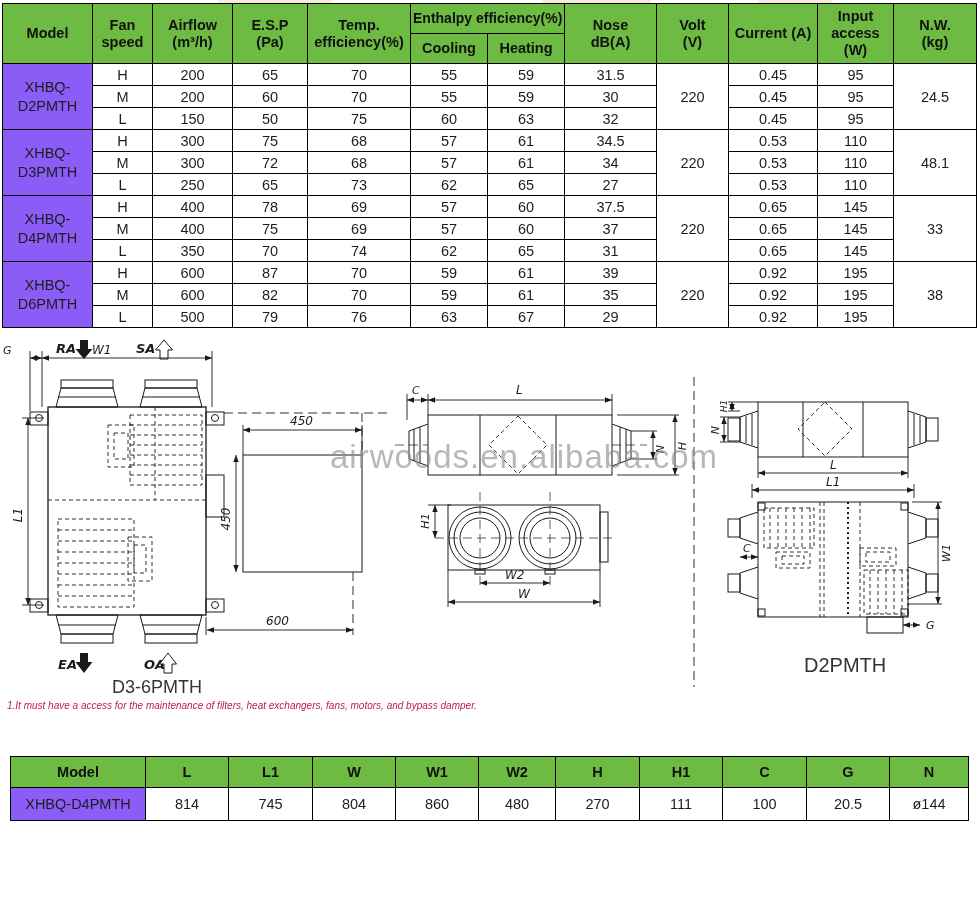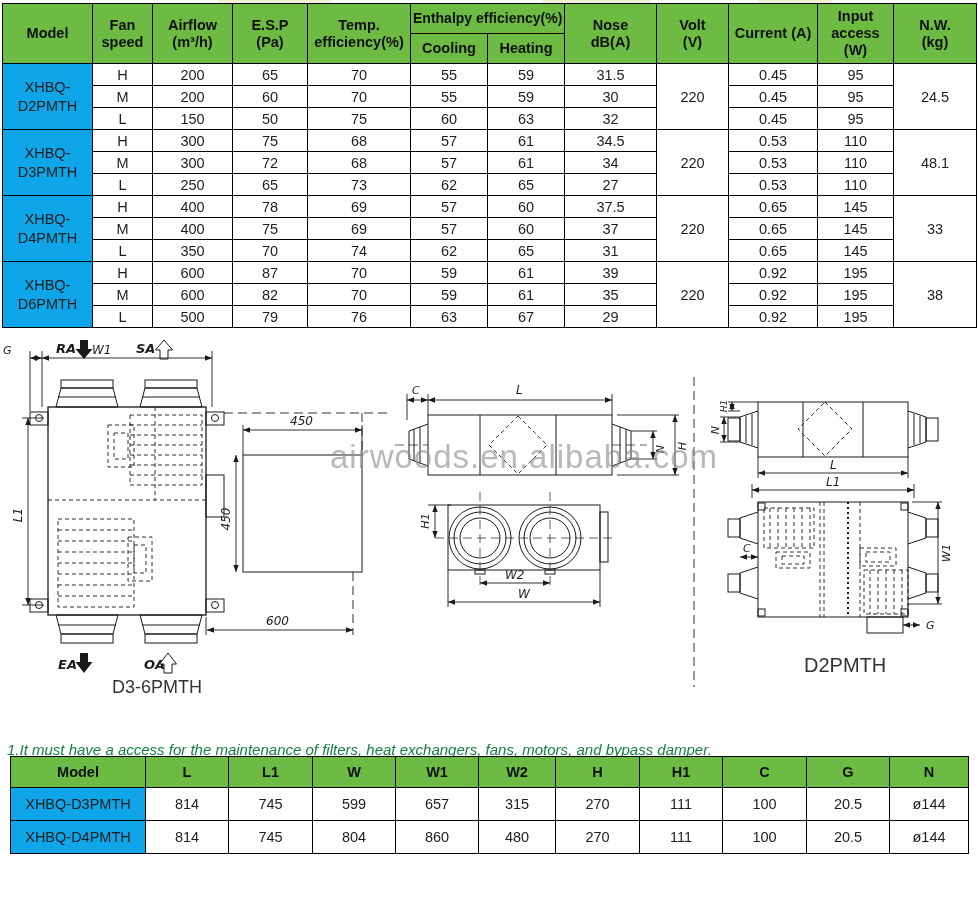--- a/index.html
+++ b/index.html
@@ -4,33 +4,33 @@
 <style>
   html,body{margin:0;padding:0;background:#fff;}
   #page{position:relative;width:978px;height:924px;background:#fff;overflow:hidden;
         font-family:"Liberation Sans",sans-serif;}
 
   
   table{border-collapse:collapse;table-layout:fixed;}
   th,td{border:1px solid #000;text-align:center;vertical-align:middle;padding:0 2px;}
   th{background:#6dbb43;color:#111;font-weight:bold;font-size:14.5px;white-space:pre-line;line-height:1.15;}
   td{font-size:14.5px;color:#1d1d1d;}
-  td.model{background:#0ea5e9;white-space:pre-line;line-height:1.25;}
+  td.model{background:#8b5cf6;white-space:pre-line;line-height:1.25;}
 
   #top-table{position:absolute;left:2px;top:3px;width:974px;}
   #top-table thead tr{height:30px;}
   #top-table tbody tr{height:22px;}
   #top-table th.nowrap{white-space:nowrap;font-size:14px;}
 
   #bottom-table{position:absolute;left:10px;top:756px;width:958px;}
   #bottom-table thead tr{height:31px;}
   #bottom-table tbody tr{height:33px;}
 
   
-  #notes{position:absolute;left:7px;top:694px;font-style:italic;font-size:15px;color:#15803d;line-height:23px;margin-top:44px;}
+  #notes{position:absolute;left:7px;top:694px;font-style:italic;font-size:10px;color:#be185d;line-height:23px;}
 
   
   .diag{position:absolute;}
   svg line,svg path,svg rect,svg polygon,svg polyline,svg circle{stroke:#1a1a1a;fill:none;stroke-width:1;}
   svg .d1{stroke-dasharray:4,3;stroke-width:.9;}
   svg .d2{stroke-dasharray:9,5;stroke-width:.9;}
   svg .thin{stroke-width:.7;}
   svg .dim{stroke-width:.9;}
   svg .fb{fill:#1a1a1a;stroke:none;}
   svg .fw{fill:#fff;stroke:#1a1a1a;}
@@ -537,33 +537,20 @@
           <th>W2</th>
           <th>H</th>
           <th>H1</th>
           <th>C</th>
           <th>G</th>
           <th>N</th>
         </tr>
       </thead>
     <tbody>
         <tr>
-          <td class="model">XHBQ-D3PMTH</td>
-          <td>814</td>
-          <td>745</td>
-          <td>599</td>
-          <td>657</td>
-          <td>315</td>
-          <td>270</td>
-          <td>111</td>
-          <td>100</td>
-          <td>20.5</td>
-          <td>ø144</td>
-        </tr>
-        <tr>
           <td class="model">XHBQ-D4PMTH</td>
           <td>814</td>
           <td>745</td>
           <td>804</td>
           <td>860</td>
           <td>480</td>
           <td>270</td>
           <td>111</td>
           <td>100</td>
           <td>20.5</td>

